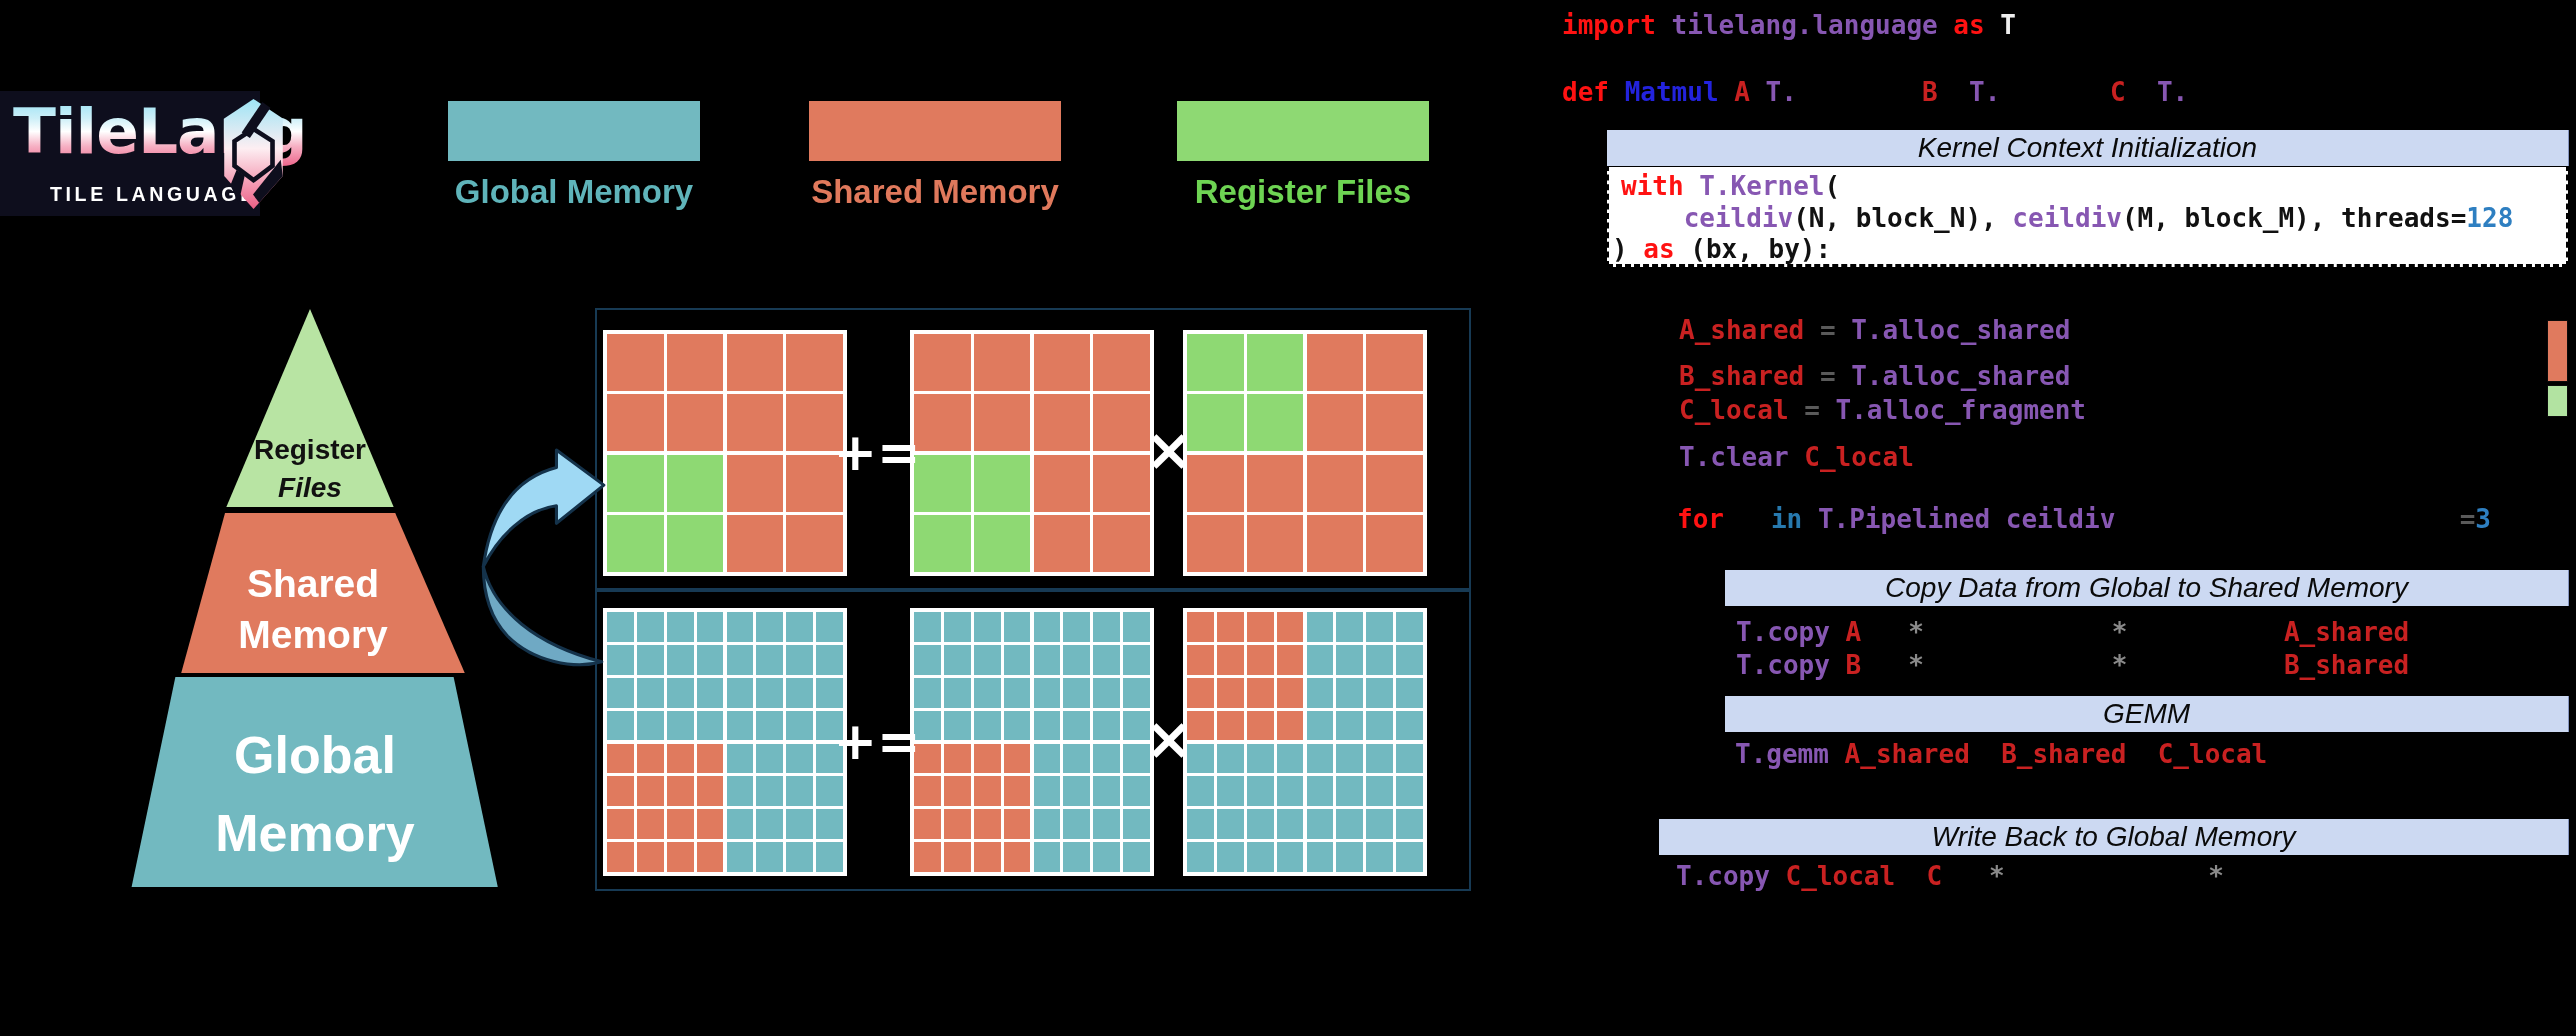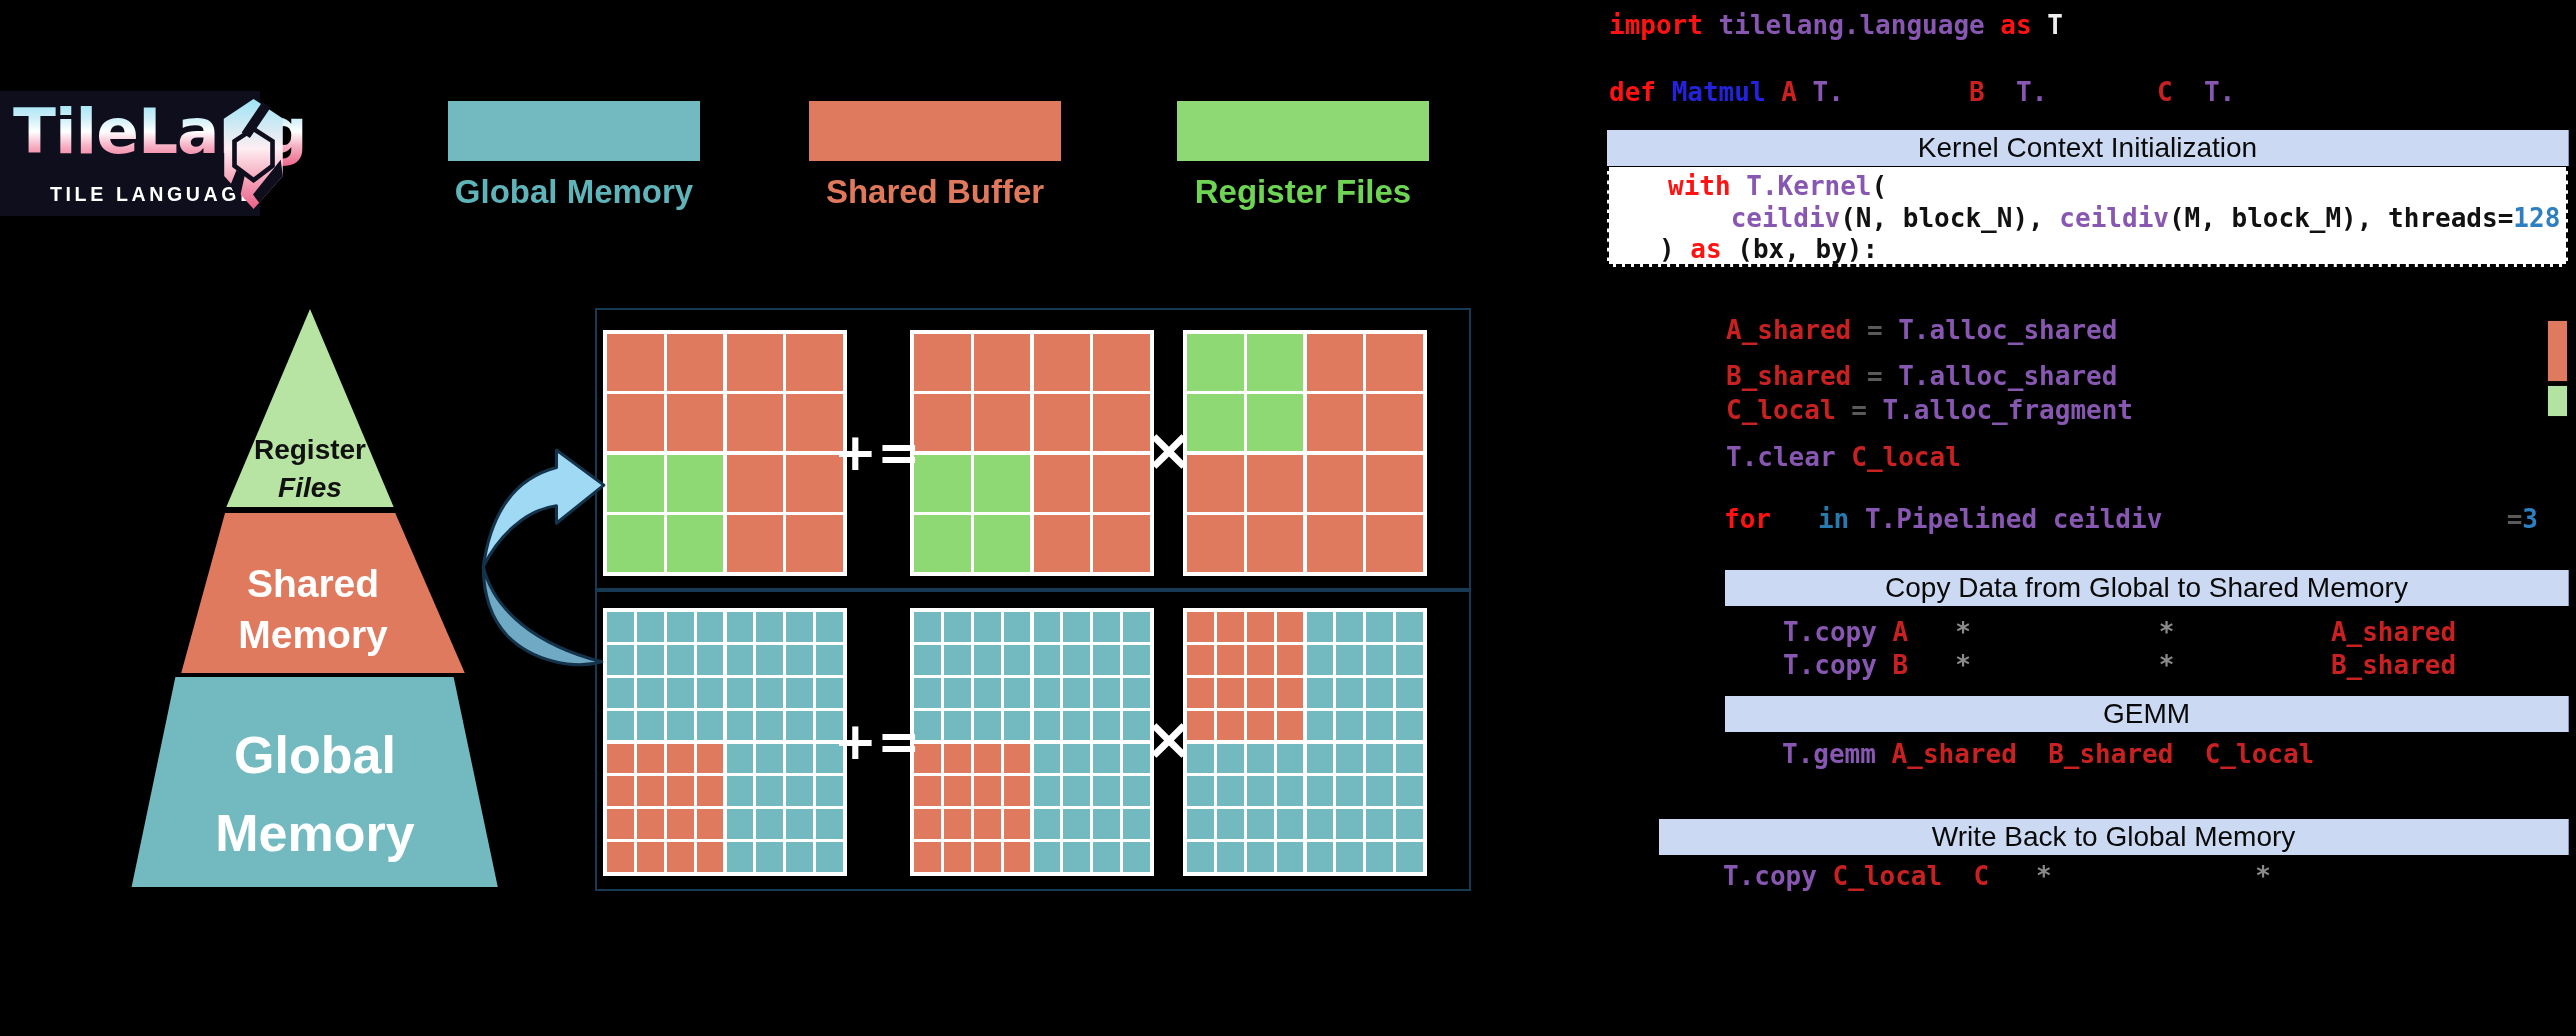--- a/index.html
+++ b/index.html
@@ -30,26 +30,26 @@
   
   .mbox{position:absolute;border:2.1px solid #173a54;background:#000;}
   .grid{position:absolute;background:#fff;display:grid;gap:3.1px;padding:4.1px;box-sizing:border-box;}
   .cell{width:100%;height:100%;}
   .op{position:absolute;transform:translate(-50%,-50%);color:#fff;font-weight:800;
      font-family:"DejaVu Sans",sans-serif;z-index:4;}
 
   
   .banner{position:absolute;background:#ccd9f2;color:#0a0a0a;display:flex;align-items:center;
     justify-content:center;font-size:28px;letter-spacing:0px;border-right:1.5px solid #8494bf;
-    white-space:nowrap;z-index:2;}
+    white-space:nowrap;z-index:2;font-style:italic;}
   .kernel-box{position:absolute;background:#fff;border-top:2.6px solid #000;
     border-left:2.6px dashed #000;border-right:2.6px dashed #000;border-bottom:3.1px dashed #000;
     box-sizing:border-box;z-index:1;}
   .codeline{position:absolute;font-family:"DejaVu Sans Mono",monospace;font-weight:700;
-    font-size:26px;white-space:pre;z-index:3;line-height:1.1;margin-left:47px;}
+    font-size:26px;white-space:pre;z-index:3;line-height:1.1;}
   .tok-kw{color:#ff1212;} .tok-kw2{color:#2779ae;} .tok-ns{color:#8757b2;}
   .tok-fn{color:#2323dd;} .tok-var{color:#c92121;} .tok-num{color:#2e7fc1;}
   .tok-eq{color:#5a5a5a;} .tok-ast{color:#8a8a8a;} .tok-blk{color:#111;}
   .tok-wh{color:#eeeeee;} .tok-pl{color:#bbbbbb;}
   .sidebar{position:absolute;border:1.5px solid #0a0a0a;box-sizing:border-box;z-index:2;}
 </style>
 </head>
 <body>
 
 <div id="root">
@@ -72,21 +72,21 @@
       <polygon points="112,120 116,152 70,204 58,188" fill="#0e0e1d"></polygon>
     </svg>
   </div>
 
   <div class="legend-item" style="left:448px;top:101px;">
     <div class="swatch" style="background: rgb(114, 185, 192);"></div>
     <div class="legend-label" style="color: rgb(95, 180, 186);">Global Memory</div>
   </div>
   <div class="legend-item" style="left:809px;top:101px;">
     <div class="swatch" style="background: rgb(224, 122, 94);"></div>
-    <div class="legend-label" style="color: rgb(224, 121, 92);">Shared Buffer</div>
+    <div class="legend-label" style="color: rgb(224, 121, 92);">Shared Memory</div>
   </div>
   <div class="legend-item" style="left:1177px;top:101px;">
     <div class="swatch" style="background: rgb(142, 217, 115);"></div>
     <div class="legend-label" style="color: rgb(110, 212, 83);">Register Files</div>
   </div>
 
   <div class="pyr" style="left: 216px; top: 309px; width: 188px; height: 198px; clip-path: polygon(50% 0px, 94.5% 100%, 5.5% 100%); background: rgb(184, 228, 163);"></div>
   <div class="pyr" style="left: 175px; top: 513px; width: 296px; height: 160px; clip-path: polygon(16.9% 0px, 74.4% 0px, 97.9% 100%, 2.1% 100%); background: rgb(224, 122, 94);"></div>
   <div class="pyr" style="left: 129px; top: 677px; width: 371px; height: 210px; clip-path: polygon(12.5% 0px, 87.5% 0px, 99.4% 100%, 0.7% 100%); background: rgb(114, 185, 192);"></div>
 

